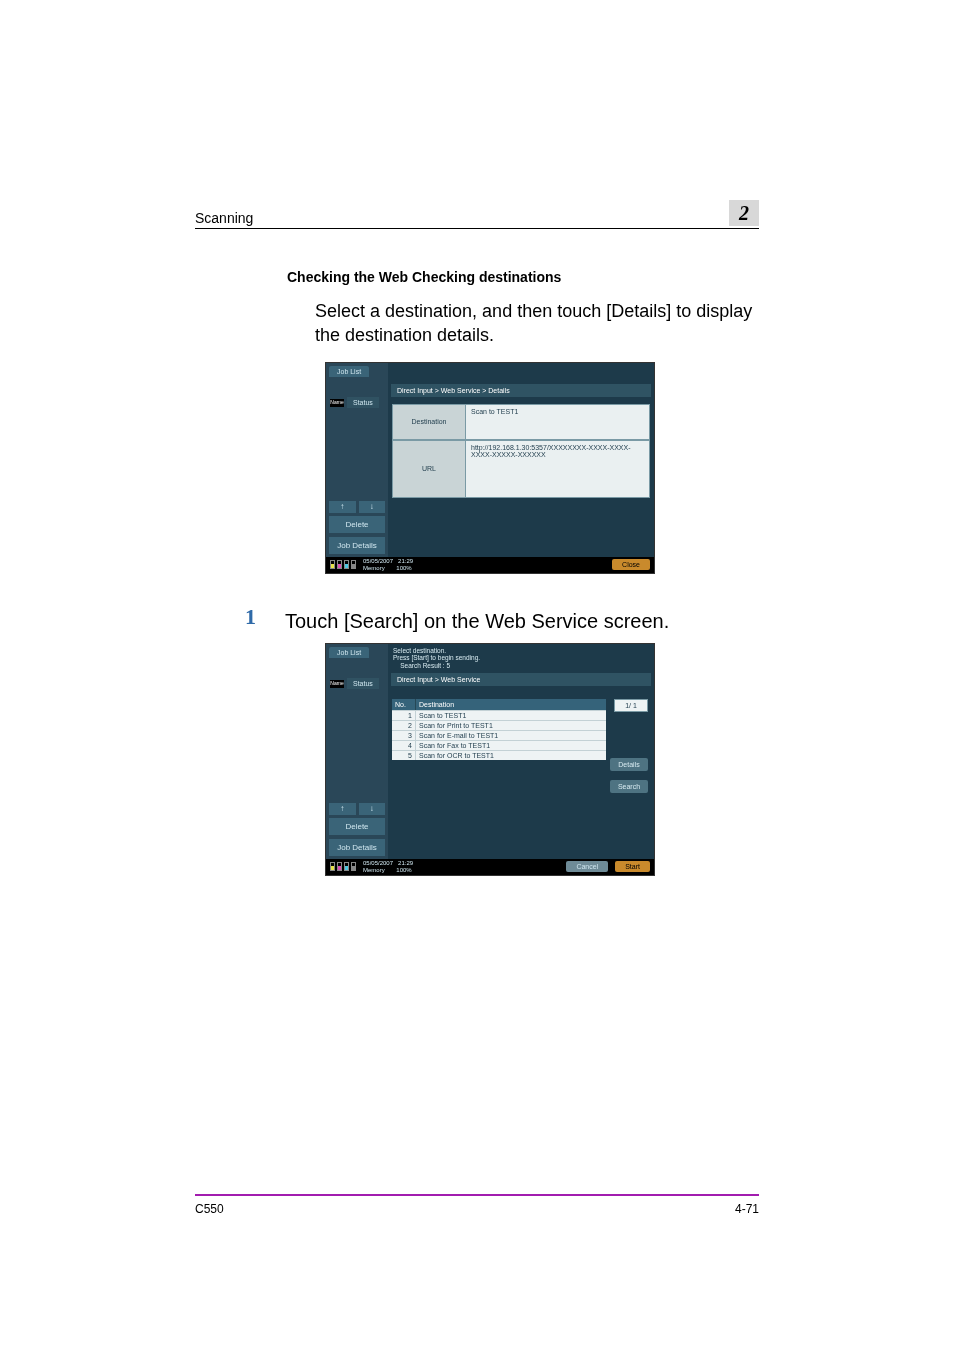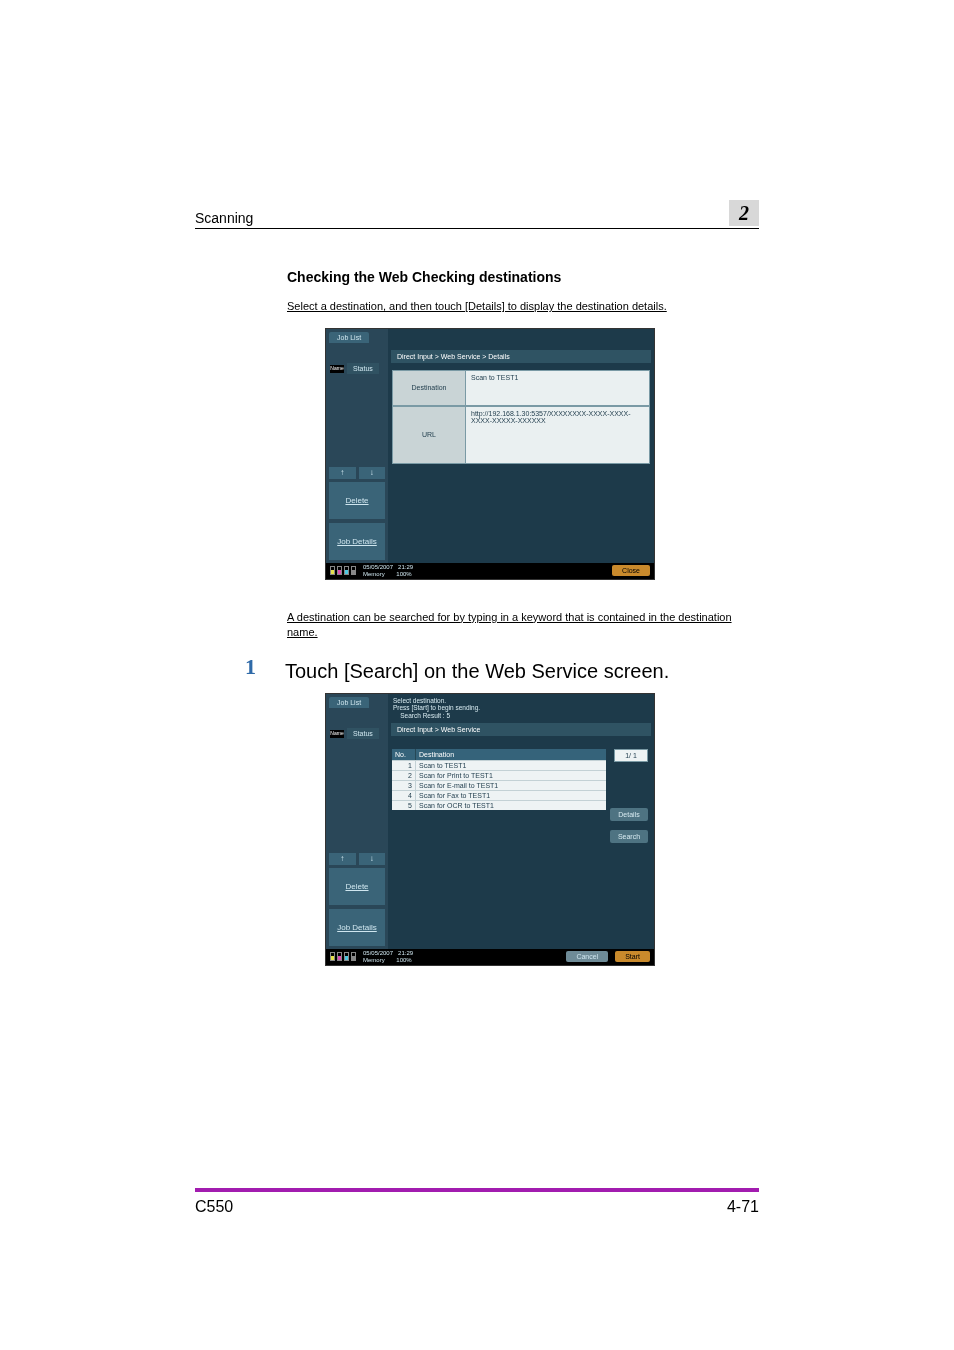--- a/index.html
+++ b/index.html
@@ -2,59 +2,59 @@
 <html><head>
 <meta charset="utf-8">
 <style>
   * { box-sizing: border-box; margin: 0; padding: 0; }
   html, body { width: 954px; height: 1350px; background: #fff; font-family: Arial, Helvetica, sans-serif; color: #000; }
   .page { width: 954px; height: 1336px; position: relative; padding: 200px 195px 0 195px; }
   .header-row { display: flex; justify-content: space-between; align-items: flex-end; border-bottom: 1px solid #000; padding-bottom: 2px; margin-bottom: 40px; }
   .header-title { font-size: 14px; }
   .chapter-badge { width: 30px; height: 26px; background: #d8d8d8; display: flex; align-items: center; justify-content: center; font-weight: bold; font-size: 20px; font-style: italic; font-family: Georgia, serif; }
   .section-head { font-weight: bold; font-size: 14px; margin: 0 0 14px 92px; }
-  .body-text { font-size: 11px; margin: 0 0 14px 92px; line-height: 1.35; text-decoration: underline; }
+  .body-text { font-size: 18px; margin: 0 0 14px 120px; line-height: 1.35; }
   .screenshot-wrap { margin: 0 0 30px 130px; }
   .screenshot { width: 330px; background: #1d3a4a; border: 1px solid #333; font-size: 7px; color: #cfe6ef; position: relative; }
   .ss-row { display: flex; }
   .ss-side { width: 62px; background: #2a4758; min-height: 10px; }
   .ss-main { flex: 1; background: #1d3a4a; }
   .tab { display:inline-block; background: #3a6478; padding: 2px 8px; margin: 3px 0 0 3px; font-size: 7px; border-radius: 2px 2px 0 0; }
   .breadcrumb { background: #2f5363; color:#fff; padding: 3px 6px; font-size: 7px; margin: 0 3px 3px 3px; }
   .status-box { display:inline-block; background:#305262; padding:2px 6px; margin:6px 0 0 3px; font-size:7px; }
   .name-icon { display:inline-block; width:14px; height:8px; background:#000; color:#fff; font-size:5px; margin:7px 0 0 4px; text-align:center; }
   .detail-field { display:flex; margin: 0 4px 0 4px; }
   .detail-label { width: 74px; background:#c9d4d6; color:#1d3a4a; display:flex; align-items:center; justify-content:center; border:1px solid #7a9aa5; font-size:7px; }
   .detail-value { flex:1; background:#eaf0f1; color:#1d3a4a; padding:3px 5px; font-size:7px; border-top:1px solid #7a9aa5; border-right:1px solid #7a9aa5; border-bottom:1px solid #7a9aa5; }
   .h36 { height: 36px; }
   .h58 { height: 58px; }
   .side-btns { display:flex; gap:3px; margin:3px; }
   .sbtn { flex:1; background:#3a6478; height:12px; display:flex; align-items:center; justify-content:center; font-size:8px; }
-  .sbtn.full { padding:14px 0; height:auto;text-decoration:underline; }
+  .sbtn.full { padding:4px 0; height:auto; }
   .bottom-bar { display:flex; align-items:center; background:#000; height:16px; padding:0 4px; gap:3px; }
   .toner { display:flex; gap:2px; }
   .toner span { width:5px; height:9px; border:1px solid #888; display:inline-block; position:relative; }
   .toner span::after { content:''; position:absolute; bottom:0; left:0; right:0; height:60%; }
   .toner .y::after{background:#e6e24a;} .toner .m::after{background:#d94fb1;} .toner .c::after{background:#4ec7e0;} .toner .k::after{background:#888;}
   .datetime { color:#cfe6ef; font-size:6px; margin-left:4px; line-height:1.1; }
   .close-btn { margin-left:auto; background:#c98a2c; color:#000; padding:2px 10px; font-size:7px; border-radius:2px; }
   .close-btn.gray { background:#6e8b97; color:#cfe6ef; }
   .prompt { color:#d7eaf0; font-size:6.5px; padding:3px 5px; line-height:1.2; }
   .table-head { display:flex; background:#35637a; color:#fff; font-size:7px; }
   .th-no { width:24px; padding:2px 3px; border-right:1px solid #264856;}
   .th-dest { flex:1; padding:2px 3px; }
   .trow { display:flex; background:#eef3f4; color:#1d3a4a; font-size:7px; border-top:1px solid #c3d1d5; }
   .trow .c1 { width:24px; padding:1px 3px; border-right:1px solid #c3d1d5; text-align:right;}
   .trow .c2 { flex:1; padding:1px 3px; }
   .pager { position:absolute; right:6px; width:34px; background:#eef3f4; color:#1d3a4a; font-size:7px; text-align:center; padding:2px 0; border:1px solid #7a9aa5;}
   .right-btn { position:absolute; right:6px; width:38px; background:#4e7382; color:#d7eaf0; font-size:7px; text-align:center; padding:3px 0; border-radius:2px;}
   .step-row { display:flex; margin: 8px 0 10px 50px; align-items:flex-start; }
   .step-num { width:40px; font-size:22px; font-weight:bold; color:#2f6aa8; font-family: Georgia, 'Times New Roman', serif; }
   .step-text { font-size:20px; padding-top:6px; }
-  .footer { position:absolute; bottom:120px; left:195px; right:195px; border-top:4px solid #a21caf; padding-top:6px; display:flex; justify-content:space-between; font-size:16px; }
+  .footer { position:absolute; bottom:120px; left:195px; right:195px; border-top:2px solid #a21caf; padding-top:6px; display:flex; justify-content:space-between; font-size:12px; }
 </style>
 </head>
 <body>
 
 <div class="page">
   <div class="header-row">
     <div class="header-title">Scanning</div>
     <div class="chapter-badge">2</div>
   </div>
 
@@ -114,21 +114,20 @@
           </div>
         <div class="datetime">
           <span>05/05/2007</span>&nbsp;&nbsp;&nbsp;<span>21:29</span><br>
           <span>Memory</span>&nbsp;&nbsp;&nbsp;&nbsp;&nbsp;&nbsp;&nbsp;<span>100%</span>
         </div>
         <div class="close-btn">Close</div>
       </div>
     </div>
   </div>
 
-  <div class="body-text">A destination can be searched for by typing in a keyword that is contained in the destination name.</div>
 
   <div class="step-row">
     <div class="step-num">1</div>
     <div class="step-text">Touch [Search] on the Web Service screen.</div>
   </div>
 
   <div class="screenshot-wrap">
     <div class="screenshot">
       <div class="ss-row">
         <div class="ss-side">

